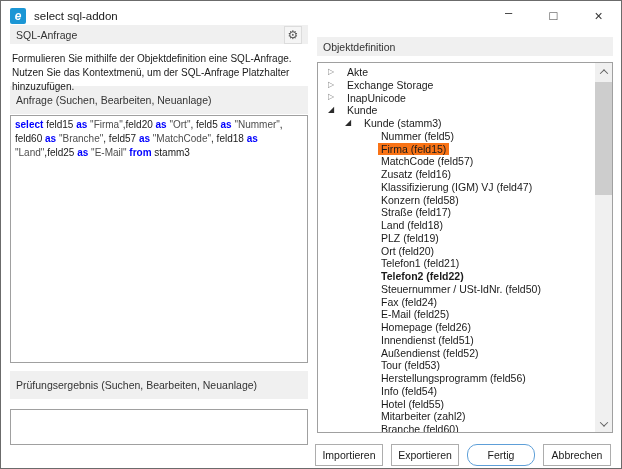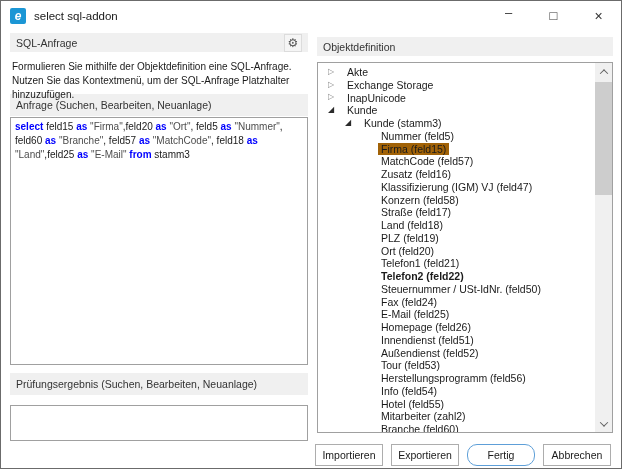--- a/index.html
+++ b/index.html
@@ -7,47 +7,47 @@
   
   .titlebar{position:absolute;left:0;top:0;width:100%;height:29px;background:#ffffff;display:flex;align-items:center;}
   .app-icon{width:16px;height:16px;margin-left:9px;background:#1b96d5;border-radius:2px;color:#fff;
             font-style:italic;font-weight:bold;font-size:12px;line-height:16px;text-align:center;flex:0 0 auto;}
   .win-title{margin-left:8px;font-size:11.5px;color:#1a1a1a;flex:1 1 auto;white-space:nowrap;}
   .caption-btns{display:flex;height:29px;flex:0 0 auto;}
   .caption-btn{width:45px;height:29px;display:flex;align-items:center;justify-content:center;
                font-size:13px;color:#333;cursor:default;}
   .caption-btn.min span{position:relative;top:-3px;}
   
-  .left-panel{position:absolute;left:9px;top:32px;width:298px;}
+  .left-panel{position:absolute;left:9px;top:24px;width:298px;}
   .right-panel{position:absolute;left:316px;top:36px;width:296px;}
   .sec-header{height:19px;background:#f0f0f0;display:flex;align-items:center;padding:0 6px;
               font-size:10.5px;color:#333;box-sizing:border-box;}
   .sec-header .hdr-label{flex:1 1 auto;}
   .gear-btn{width:18px;height:18px;display:flex;align-items:center;justify-content:center;
             background:#f5f5f5;border:1px solid #dcdcdc;box-sizing:border-box;font-size:12px;color:#555;cursor:default;}
   .description{margin:8px 2px 6px 2px;font-size:10px;line-height:14px;color:#1a1a1a;height:28px;}
-  .sub-header{height:22px;background:#f0f0f0;display:flex;align-items:center;padding:0 6px;
+  .sub-header{height:28px;background:#f0f0f0;display:flex;align-items:center;padding:0 6px;
               font-size:10.5px;color:#333;box-sizing:border-box;}
   
   .sql-editor{margin-top:1px;height:248px;border:1px solid #a0a0a0;background:#fff;box-sizing:border-box;
               padding:2px 4px;font-size:10px;line-height:14px;color:#1a1a1a;overflow:hidden;cursor:text;}
   .tok-keyword{color:#0000ff;font-weight:bold;}
   .tok-ident{color:#1a1a1a;}
   .tok-string{color:#4d4d4d;}
   .result-header{margin-top:8px;}
   .result-box{margin-top:10px;height:36px;border:1px solid #a0a0a0;background:#fff;box-sizing:border-box;cursor:text;}
   
   .tree-box{position:relative;margin-top:6px;height:371px;border:1px solid #a0a0a0;background:#fff;box-sizing:border-box;overflow:hidden;}
   .tree{position:absolute;left:0;top:3px;right:17px;bottom:0;overflow:hidden;}
   .tree-row{height:12.75px;line-height:12.75px;font-size:10.5px;color:#1a1a1a;white-space:nowrap;cursor:default;}
   .tree-arrow{display:inline-block;width:16px;font-size:8px;vertical-align:middle;position:relative;top:-1px;}
   .tree-arrow.collapsed{color:#8a8a8a;}
   .tree-arrow.expanded{color:#2b2b2b;}
   .tree-label{padding:0 3px;}
-  .tree-row.selected .tree-label{background:#a16207;}
+  .tree-row.selected .tree-label{background:#f97316;}
   
   .scrollbar{position:absolute;top:0;right:0;width:17px;height:100%;background:#f0f0f0;}
   .sb-arrow{position:absolute;left:0;width:17px;height:17px;display:flex;align-items:center;justify-content:center;}
   .sb-arrow.up{top:0;}
   .sb-arrow.down{bottom:0;}
   .chev{width:5px;height:5px;border-left:1.5px solid #606060;border-top:1.5px solid #606060;}
   .chev.up{transform:rotate(45deg) translate(1px,1px);}
   .chev.down{transform:rotate(225deg) translate(1px,1px);}
   .sb-thumb{position:absolute;left:0;top:19px;width:17px;height:113px;background:#cdcdcd;}
   

